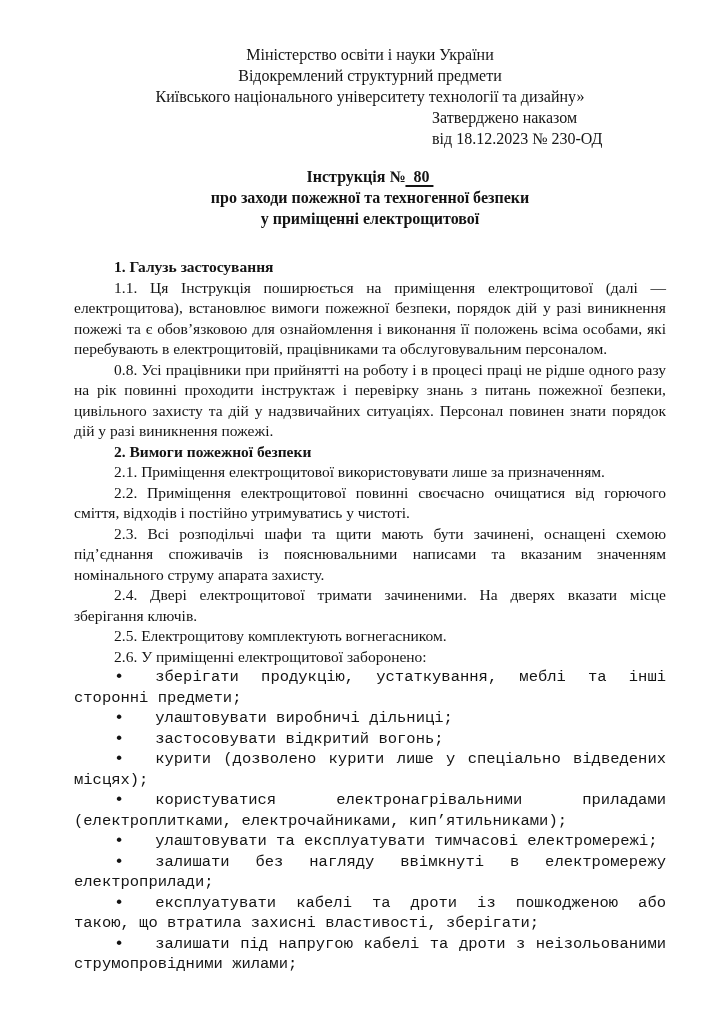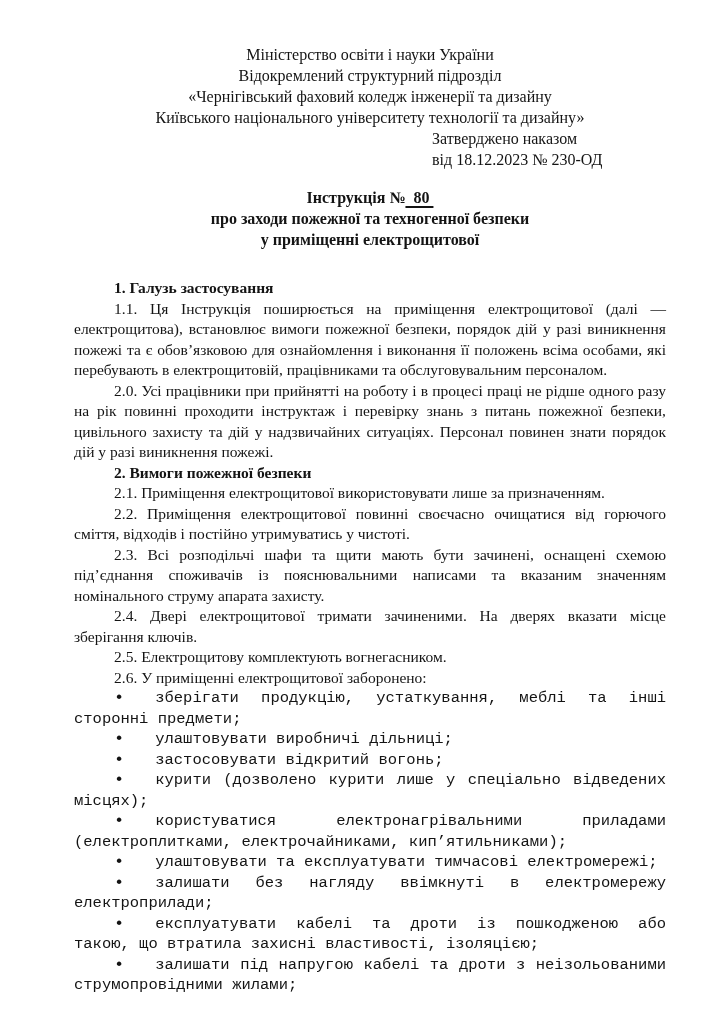--- a/index.html
+++ b/index.html
@@ -65,54 +65,53 @@
     padding-left:31px;
   }
 </style>
 </head>
 <body>
 
 <div class="page">
 
   <div class="doc-header">
     <div>Міністерство освіти і науки України</div>
-    <div>Відокремлений структурний підрозділ</div>
-    <div>«Чернігівський фаховий  коледж інженерії та дизайну</div>
+    <div>Відокремлений структурний предмети</div>
     <div>Київського національного університету технології та дизайну»</div>
   </div>
 
   <div class="approval">
     <div>Затверджено наказом</div>
     <div>від 18.12.2023  № 230-ОД</div>
   </div>
 
   <div class="doc-title">
     <div><span>Інструкція №</span><span class="num">  80 </span></div>
     <div>про заходи пожежної та техногенної безпеки</div>
     <div>у приміщенні електрощитової</div>
   </div>
 
   <div class="doc-body">
 
     <div class="sec-heading">1. Галузь застосування</div>
     <p class="para">1.1. Ця Інструкція поширюється на приміщення електрощитової (далі — електрощитова), встановлює вимоги пожежної безпеки, порядок дій у разі виникнення пожежі та є обов’язковою для ознайомлення і виконання її положень всіма особами, які перебувають в електрощитовій, працівниками та обслуговувальним персоналом.</p>
-    <p class="para">2.0. Усі працівники при прийнятті на роботу і в процесі праці не рідше одного разу на рік повинні проходити інструктаж і перевірку знань з питань пожежної безпеки, цивільного захисту та дій у надзвичайних ситуаціях. Персонал повинен знати порядок дій у разі виникнення пожежі.</p>
+    <p class="para">0.8. Усі працівники при прийнятті на роботу і в процесі праці не рідше одного разу на рік повинні проходити інструктаж і перевірку знань з питань пожежної безпеки, цивільного захисту та дій у надзвичайних ситуаціях. Персонал повинен знати порядок дій у разі виникнення пожежі.</p>
 
     <div class="sec-heading">2. Вимоги пожежної безпеки</div>
     <p class="para">2.1. Приміщення електрощитової використовувати лише за призначенням.</p>
     <p class="para">2.2. Приміщення електрощитової повинні своєчасно очищатися від горючого сміття, відходів і постійно утримуватись у чистоті.</p>
     <p class="para">2.3. Всі розподільчі шафи та щити мають бути зачинені, оснащені схемою під’єднання споживачів із пояснювальними написами та вказаним значенням номінального струму апарата захисту.</p>
     <p class="para">2.4.  Двері електрощитової тримати зачиненими. На дверях вказати місце зберігання ключів.</p>
     <p class="para">2.5.  Електрощитову комплектують вогнегасником.</p>
     <p class="para">2.6. У приміщенні електрощитової заборонено:</p>
 
     <p class="bullet-item"><span class="b">•</span><span class="btxt">зберігати продукцію, устаткування, меблі та інші сторонні предмети;</span></p>
     <p class="bullet-item"><span class="b">•</span><span class="btxt">улаштовувати виробничі дільниці;</span></p>
     <p class="bullet-item"><span class="b">•</span><span class="btxt">застосовувати відкритий вогонь;</span></p>
     <p class="bullet-item"><span class="b">•</span><span class="btxt">курити (дозволено курити лише у спеціально відведених місцях);</span></p>
     <p class="bullet-item"><span class="b">•</span><span class="btxt">користуватися електронагрівальними приладами (електроплитками, електрочайниками, кип’ятильниками);</span></p>
     <p class="bullet-item"><span class="b">•</span><span class="btxt">улаштовувати та експлуатувати тимчасові електромережі;</span></p>
     <p class="bullet-item"><span class="b">•</span><span class="btxt">залишати без нагляду ввімкнуті в електромережу електроприлади;</span></p>
-    <p class="bullet-item"><span class="b">•</span><span class="btxt">експлуатувати кабелі та дроти із пошкодженою або такою, що втратила захисні властивості, ізоляцією;</span></p>
+    <p class="bullet-item"><span class="b">•</span><span class="btxt">експлуатувати кабелі та дроти із пошкодженою або такою, що втратила захисні властивості, зберігати;</span></p>
     <p class="bullet-item"><span class="b">•</span><span class="btxt">залишати під напругою кабелі та дроти з неізольованими струмопровідними жилами;</span></p>
 
   </div>
 </div>
 
 </body></html>

